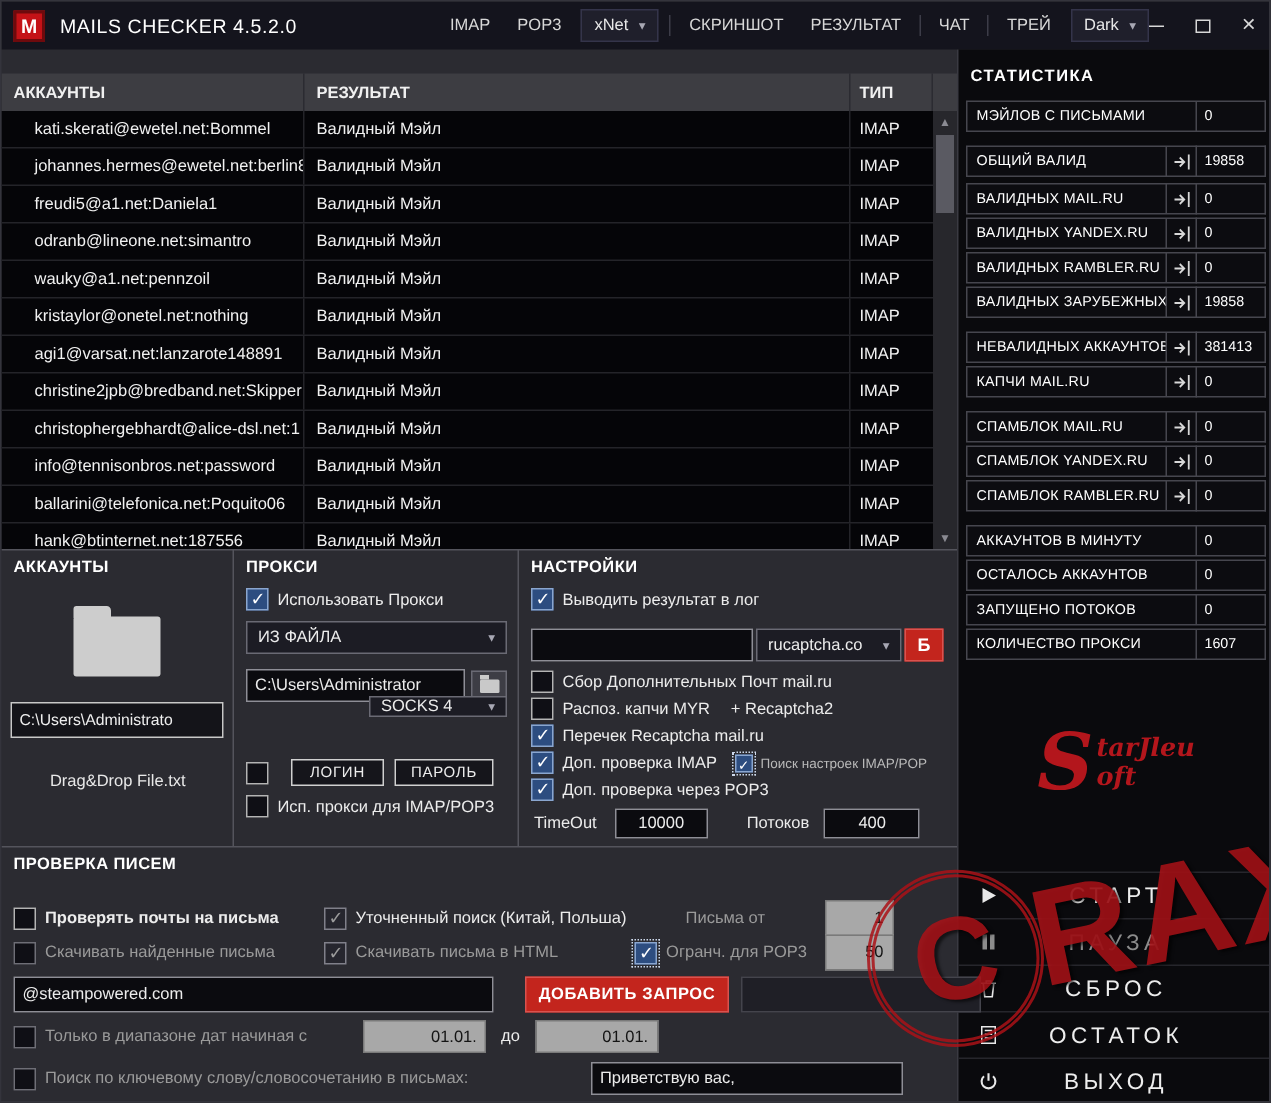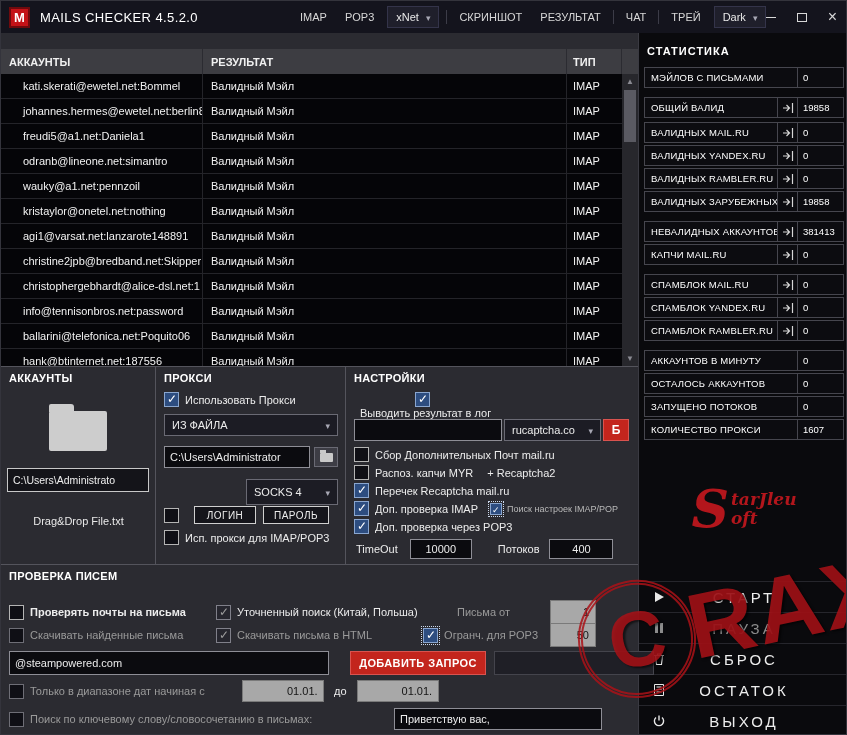--- a/index.html
+++ b/index.html
@@ -99,28 +99,28 @@
   .redbtn{background:#c3251d;border:1px solid #d9534f;color:#fff;font-weight:bold;font-family:"Liberation Sans",sans-serif;}
   .folderbtn{position:absolute;width:24px;height:20px;background:#3d3d45;border:1px solid #6a6a74;display:flex;align-items:center;justify-content:center;}
   .minifolder{width:13px;height:9px;background:#c9c9c9;border-radius:1px;position:relative;}
   .minifolder::before{content:"";position:absolute;left:0;top:-3px;width:6px;height:3px;background:#c9c9c9;}
 
   
   .pr-use{left:8px;top:25px;}
   .pr-src{left:8px;top:47px;width:174px;height:22px;gap:42px;}
   .pr-path{left:8px;top:79px;width:146px;height:22px;}
   .pr-folder{left:158px;top:80px;}
-  .pr-type{left:90px;top:112px;width:92px;height:26px;}
+  .pr-type{left:90px;top:97px;width:92px;height:14px;}
   .pr-login-row{left:8px;top:139px;}
   .pr-login{width:62px;height:18px;margin-left:15px;}
   .pr-pass{width:66px;height:18px;margin-left:7px;}
   .pr-imap{left:8px;top:163px;}
 
   
-  .st-log{left:8px;top:25px;flex-direction:column;}
+  .st-log{left:8px;top:25px;}
   .st-key{left:8px;top:52px;width:148px;height:22px;}
   .st-serv{left:158px;top:52px;width:97px;height:22px;}
   .st-bal{position:absolute;left:257px;top:52px;width:26px;height:22px;font-size:12px;}
   .st-r1{left:8px;top:80px;}
   .st-r2{left:8px;top:98px;}
   .st-r3{left:8px;top:116px;}
   .st-r4{left:8px;top:134px;}
   .st-r5{left:8px;top:152px;}
   .st-bottom{left:10px;top:172px;width:276px;}
   .st-timeout{width:62px;height:20px;text-align:center;margin-left:12px;}

